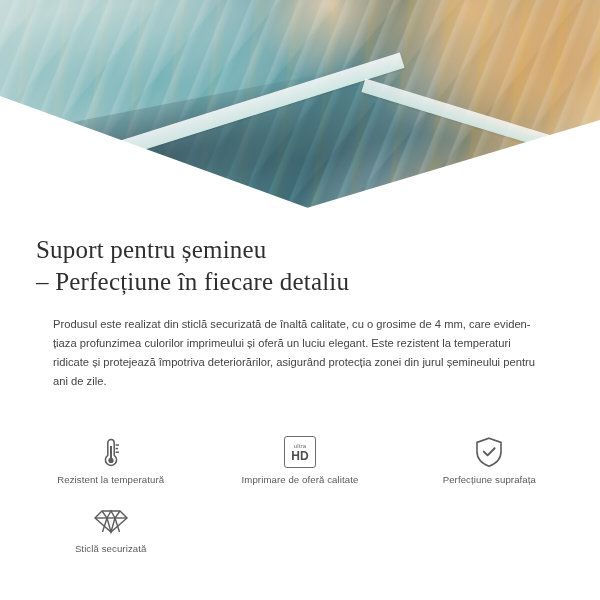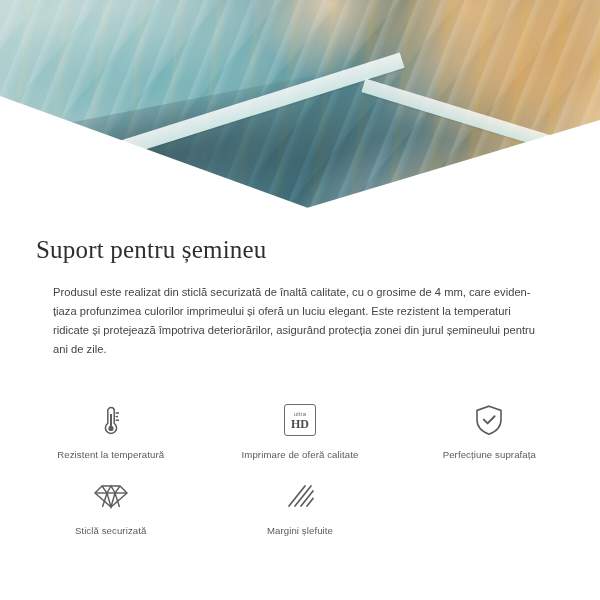--- a/index.html
+++ b/index.html
@@ -153,21 +153,20 @@
     text-align: center;
   }
   .feature-icon {
     height: 44px;
     display: flex;
     align-items: center;
     justify-content: center;
     color: #5c5c5c;
   }
   .feature-label {
-    margin-top: 7px;
     font-size: 9.6px;
     color: #5a5a5a;
     letter-spacing: 0.1px;
   }
   .hd-box {
     width: 30px;
     height: 30px;
     border: 1.4px solid #6b6b6b;
     border-radius: 3px;
     display: flex;
@@ -179,21 +178,20 @@
   .hd-box .ultra {
     font-size: 6px;
     letter-spacing: 0.2px;
     color: #6b6b6b;
   }
   .hd-box .hd {
     font-size: 12px;
     font-weight: bold;
     color: #4d4d4d;
     margin-top: 1px;
-    font-family: Liberation Serif, serif;
   }
   svg { display: block; }
 </style>
 </head>
 <body>
 
 <div class="page">
 
   <div class="hero">
     <div class="hero-bg"></div>
@@ -204,20 +202,21 @@
     <div class="hero-cut-left"></div>
     <div class="hero-cut-right"></div>
     <span class="sparkle s1">✦</span>
     <span class="sparkle s2">✦</span>
     <span class="sparkle s3">✦</span>
   </div>
 
   <div class="content">
     <h1 class="title">
       <span>Suport pentru șemineu</span>
+      <span class="line2">– Perfecțiune în fiecare detaliu</span>
     </h1>
     <p class="body">Produsul este realizat din sticlă securizată de înaltă calitate, cu o grosime de 4 mm, care eviden-țiaza profunzimea culorilor imprimeului și oferă un luciu elegant. Este rezistent la temperaturi ridicate și protejează împotriva deteriorărilor, asigurând protecția zonei din jurul șemineului pentru ani de zile.</p>
   </div>
 
   <div class="features">
 
     <div class="feature">
       <div class="feature-icon">
         <svg width="30" height="36" viewBox="0 0 30 36" fill="none" stroke="#5c5c5c" stroke-width="1.5">
           <path d="M15 5.5a3.2 3.2 0 0 1 3.2 3.2v12.6a5.6 5.6 0 1 1-6.4 0V8.7A3.2 3.2 0 0 1 15 5.5z"></path>
@@ -256,27 +255,16 @@
         <svg width="36" height="32" viewBox="0 0 36 32" fill="none" stroke="#5c5c5c" stroke-width="1.4">
           <path d="M9 6h18l7 7-16 14L2 13 9 6z"></path>
           <path d="M2 13h32"></path>
           <path d="M9 6l5 7-4.5 14M27 6l-5 7 4.5 14"></path>
           <path d="M14 13l4-7 4 7-4 14-4-14z"></path>
         </svg>
       </div>
       <div class="feature-label">Sticlă securizată</div>
     </div>
 
-    <div class="feature">
-      <div class="feature-icon">
-        <svg width="34" height="32" viewBox="0 0 34 32" fill="none" stroke="#5c5c5c" stroke-width="1.7" stroke-linecap="round">
-          <line x1="6" y1="26" x2="22" y2="6"></line>
-          <line x1="12" y1="26" x2="28" y2="6"></line>
-          <line x1="18" y1="26" x2="30" y2="11"></line>
-          <line x1="24" y1="26" x2="30" y2="18.5"></line>
-        </svg>
-      </div>
-      <div class="feature-label">Margini șlefuite</div>
-    </div>
 
 
   </div>
 </div>
 
 </body></html>

